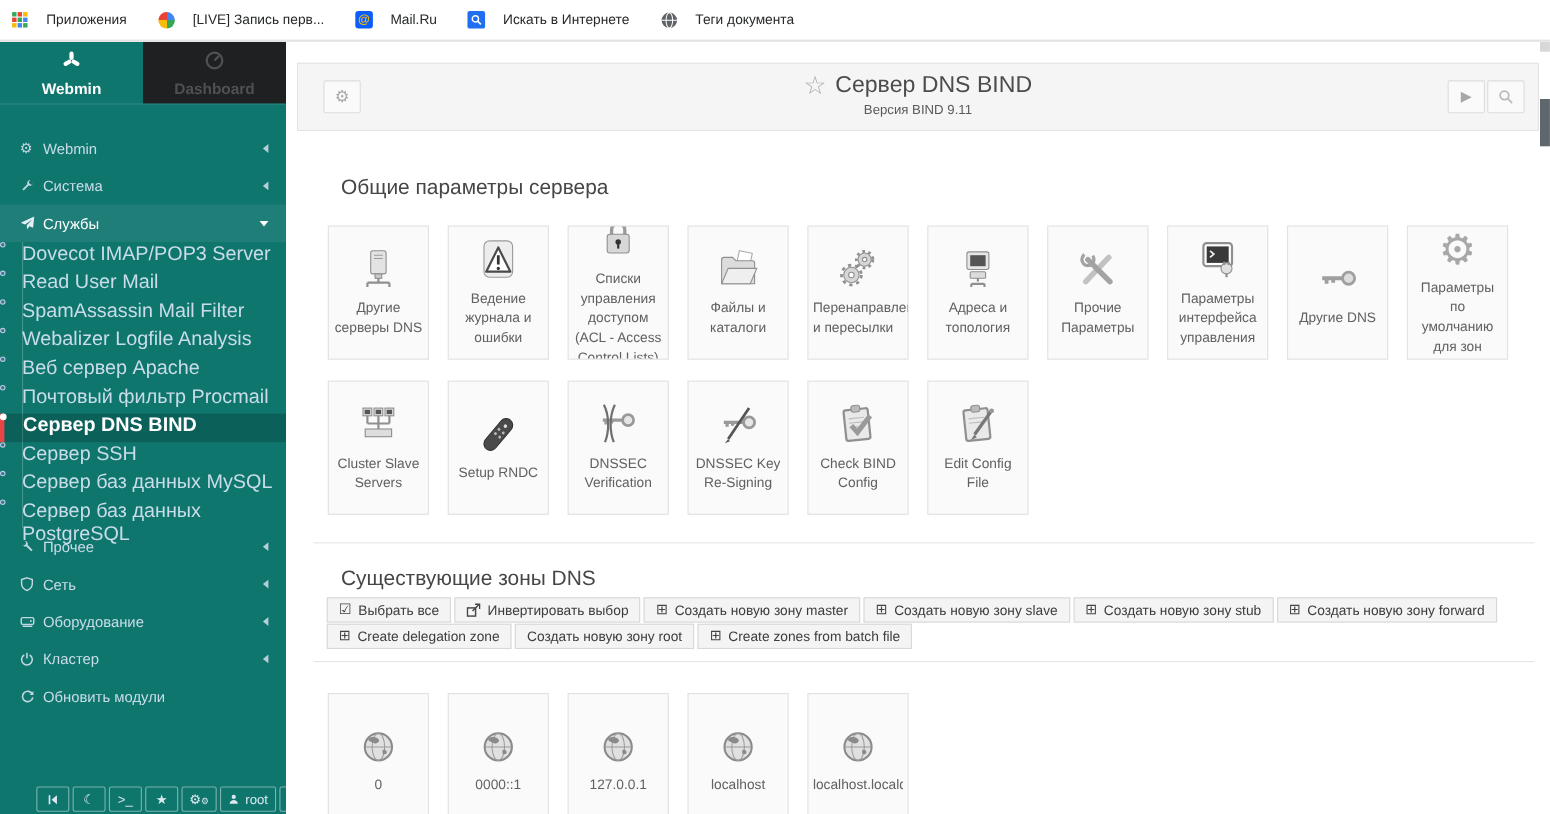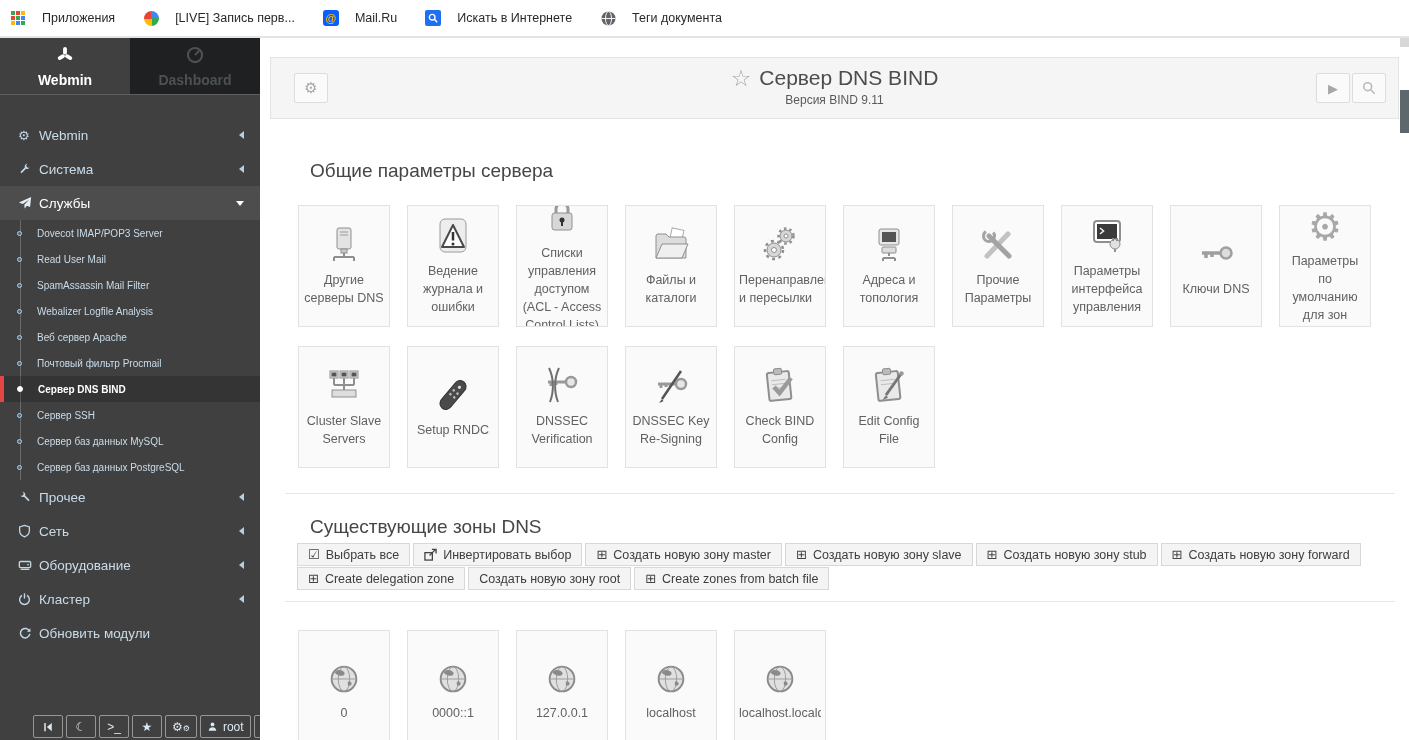--- a/index.html
+++ b/index.html
@@ -15,39 +15,39 @@
   .apps-grid { display:grid; grid-template-columns:repeat(3,4px); grid-template-rows:repeat(3,4px); gap:1px; }
   .apps-grid i { display:block; }
   .live-ic { width:15px; height:15px; border-radius:50%;
              background:conic-gradient(#4285f4 0 25%, #34a853 0 50%, #fbbc05 0 75%, #ea4335 0); }
   .mailru-ic { width:16px; height:16px; border-radius:3px; background:#0a5dff; color:#ffbe00;
                font-weight:bold; font-size:11px; display:flex; align-items:center; justify-content:center; }
   .searchb-ic { width:16px; height:16px; border-radius:2px; background:#1f6ff0;
                 display:flex; align-items:center; justify-content:center; }
 
   
-  .sidebar { position:absolute; left:0; top:38px; width:260px; height:702px; background:#404040; }
+  .sidebar { position:absolute; left:0; top:38px; width:260px; height:702px; background:#0f766e; }
   .tabs { display:flex; height:57px; border-bottom:1px solid rgba(255,255,255,.16); }
   .tab { width:130px; display:flex; flex-direction:column; align-items:center; justify-content:center;
          gap:4px; font-size:14px; font-weight:bold; color:#fff; cursor:pointer; }
   .tab.dark { background:#1e2021; color:#4d5154; }
   .menu { margin-top:23px; }
   .menu-item { height:34px; display:flex; align-items:center; padding:0 16px 0 18px;
                color:#c9dcea; font-size:13.5px; cursor:pointer; }
   .menu-item .mi-icon { width:21px; display:flex; color:#c2d6e4; font-size:13px; }
   .menu-item.open { background:rgba(255,255,255,.07); }
   .arrow-left { margin-left:auto; width:0; height:0; border:4px solid transparent;
                 border-right:5px solid #b9cedd; border-left:0; }
   .arrow-down { margin-left:auto; width:0; height:0; border:4px solid transparent;
                 border-top:5px solid #fff; border-bottom:0; }
   .submenu { position:relative; }
   .submenu::before { content:""; position:absolute; left:20px; top:0; bottom:0; width:1px;
                      background:rgba(255,255,255,.22); }
-  .sub-item { height:26px; display:flex; align-items:center; padding-left:17px;
-              font-size:10px; color:#c9dcea; position:relative; cursor:pointer; }
+  .sub-item { height:26px; display:flex; 
+              font-size:18px; color:#c9dcea; position:relative; cursor:pointer; }
   .bullet { width:5px; height:5px; border:1px solid #b9cedd; border-radius:50%;
             margin-right:15px; z-index:1; background:#3d6d92; flex:0 0 auto; }
   .sub-item.active { background:rgba(0,0,0,.18); color:#fff; font-weight:bold; }
   .sub-item.active::before { content:""; position:absolute; left:0; top:0; bottom:0; width:4px; background:#e64545; }
   .sub-item.active .bullet { background:#fff; border-color:#fff; width:6px; height:6px; }
   .side-footer { position:absolute; top:677px; left:33px; display:flex; gap:3px; }
   .sf-btn { min-width:30px; height:23px; border:1px solid rgba(255,255,255,.45); border-radius:2px;
             display:flex; align-items:center; justify-content:center; gap:5px;
             color:#dde9f1; font-size:12px; padding:0 6px; cursor:pointer; }
 
@@ -432,21 +432,21 @@
       </span>
       <span class="cl">Параметры интерфейса управления</span>
     </div>
     <div class="card">
       <span class="ci">
         <svg width="40" height="40" viewBox="0 0 40 40">
             <circle cx="30" cy="19" r="5.5" fill="#ddd" stroke="#9f9f9f" stroke-width="2.5"></circle>
             <path d="M24.5 19H6M10 19v5M16 19v4" stroke="#9f9f9f" stroke-width="3.5" fill="none"></path>
           </svg>
       </span>
-      <span class="cl">Ключи DNS</span>
+      <span class="cl">Другие DNS</span>
     </div>
     <div class="card">
       <span class="ci glyph-ic" style="font-size:38px;">⚙</span>
       <span class="cl">Параметры по умолчанию для зон</span>
     </div>
   </div>
 
   <div class="cards-row" style="top:308px;">
     <div class="card">
       <span class="ci">

